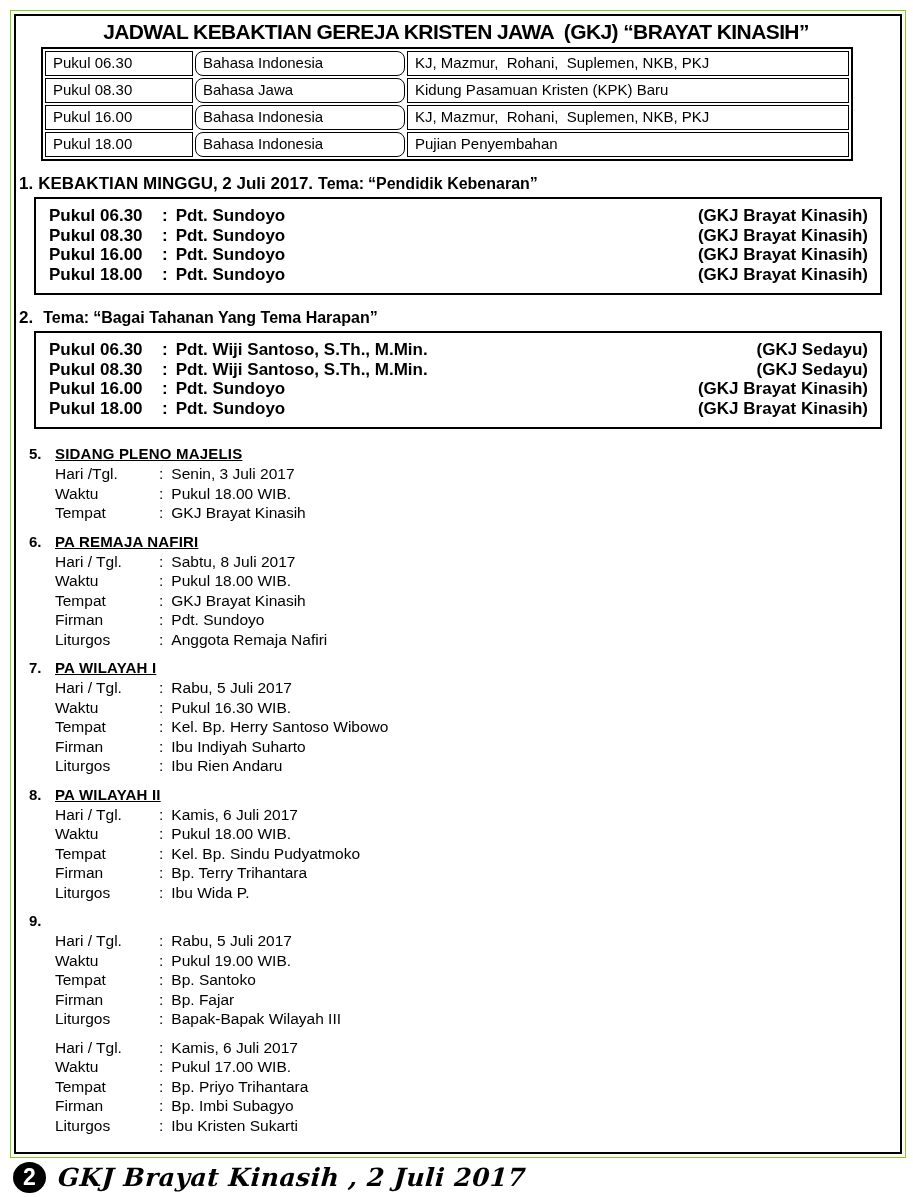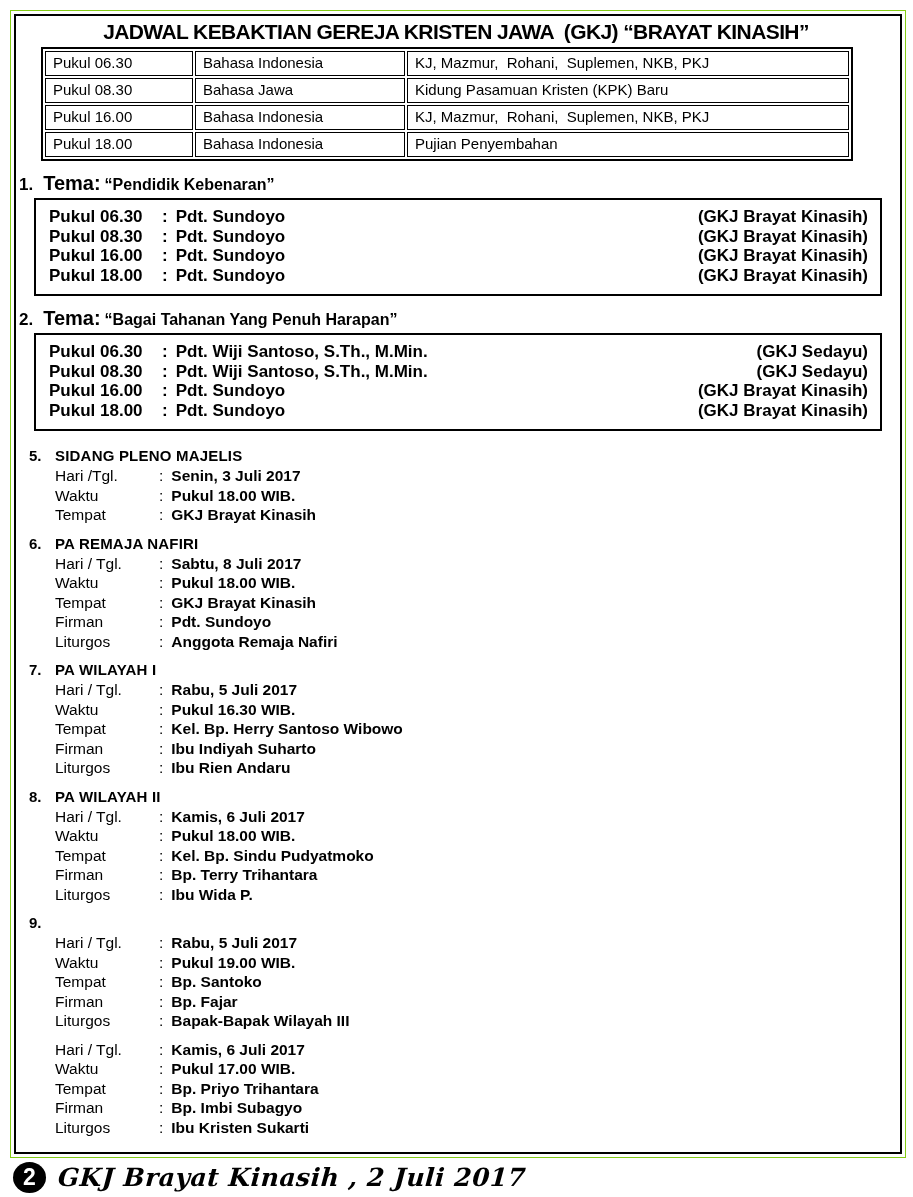--- a/index.html
+++ b/index.html
@@ -45,35 +45,35 @@
     border-spacing: 2px;
   }
   table.sched td {
     border: 1.5px solid #000;
     font-size: 15px;
     line-height: 18px;
     padding: 2px 2px 3px 7px;
     white-space: pre-wrap;
   }
   td.c0 { width: 148px; }
-  td.c1 { width: 210px; }
+  td.c1 { width: 210px; border-radius: 8px; }
 
   
   .svc { margin-left: 1px; }
   .svc-heading {
     display: flex;
     align-items: baseline;
     font-weight: bold;
     margin-top: 12px;
     font-size: 17px;
     line-height: 21px;
     white-space: pre-wrap;
   }
   .svc-heading .svc-num { margin-right: 5px; }
-  .svc-heading .tema-label { font-size: 20px; margin-left: 5px; }
+  .svc-heading .tema-label { font-size: 16px; margin-left: 5px; }
   .svc-heading .tema-text  { font-size: 16px; margin-left: 4px; }
   .svc-box {
     margin-left: 15px;
     margin-top: 3px;
     width: 848px;
     border: 2px solid #000;
     padding: 7px 12px 9px 13px;
   }
   .svc-row {
     display: flex;
@@ -91,31 +91,31 @@
   .events { margin-top: 15px; margin-left: 11px; }
   .evt { margin-bottom: 9px; }
   .evt-heading {
     display: flex;
     font-weight: bold;
     font-size: 15px;
     line-height: 20px;
     align-items: baseline;
   }
   .evt-num { min-width: 20px; margin-right: 6px; }
-  .evt-title { white-space: pre-wrap; letter-spacing: 0.2px; }
+  .evt-title { white-space: pre-wrap; letter-spacing: 0.2px; text-decoration: underline; }
   .evt-details { margin-left: 26px; }
   .evt-line {
     display: flex;
     font-size: 15.5px;
     line-height: 19.5px;
     align-items: baseline;
   }
   .d-label { width: 104px; flex: none; white-space: pre-wrap; }
   .d-colon { flex: none; }
-  .d-value { margin-left: 8px; white-space: pre-wrap; font-weight: bold; }
+  .d-value { margin-left: 8px; white-space: pre-wrap; }
 
   
   .footer {
     position: absolute;
     left: 13px; top: 1159px;
     display: flex;
     align-items: center;
     height: 36px;
   }
   .page-badge {
@@ -170,20 +170,21 @@
           <td class="c0">Pukul 18.00</td>
           <td class="c1">Bahasa Indonesia</td>
           <td class="c2">Pujian Penyembahan</td>
         </tr>
       </tbody>
     </table>
 
     <div class="svc">
       <div class="svc-heading">
         <span class="svc-num">1.</span>
+        <span class="svc-title">KEBAKTIAN MINGGU, 2 Juli 2017.</span>
         <span class="tema-label">Tema:</span>
         <span class="tema-text">“Pendidik Kebenaran”</span>
       </div>
       <div class="svc-box">
         <div class="svc-row">
           <span class="svc-time">Pukul 06.30</span>
           <span class="svc-colon">:</span>
           <span class="svc-preacher">Pdt. Sundoyo</span>
           <span class="svc-location">(GKJ Brayat Kinasih)</span>
         </div>
@@ -205,21 +206,21 @@
           <span class="svc-preacher">Pdt. Sundoyo</span>
           <span class="svc-location">(GKJ Brayat Kinasih)</span>
         </div>
       </div>
     </div>
 
     <div class="svc">
       <div class="svc-heading">
         <span class="svc-num">2.</span>
         <span class="tema-label">Tema:</span>
-        <span class="tema-text">“Bagai Tahanan Yang Penuh Harapan”</span>
+        <span class="tema-text">“Bagai Tahanan Yang Tema Harapan”</span>
       </div>
       <div class="svc-box">
         <div class="svc-row">
           <span class="svc-time">Pukul 06.30</span>
           <span class="svc-colon">:</span>
           <span class="svc-preacher">Pdt. Wiji Santoso, S.Th., M.Min.</span>
           <span class="svc-location">(GKJ Sedayu)</span>
         </div>
         <div class="svc-row">
           <span class="svc-time">Pukul 08.30</span>

